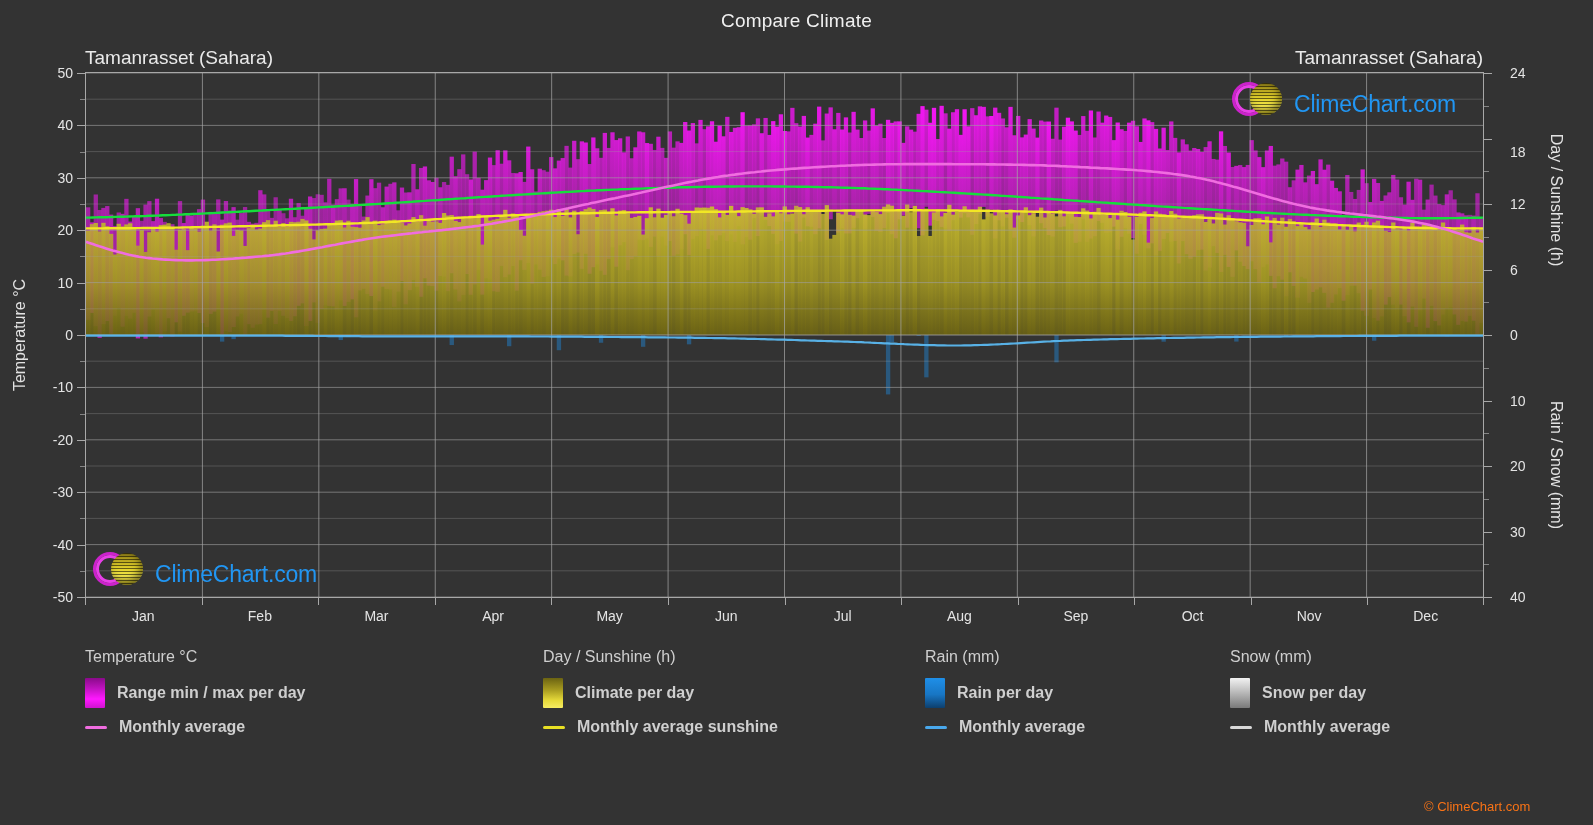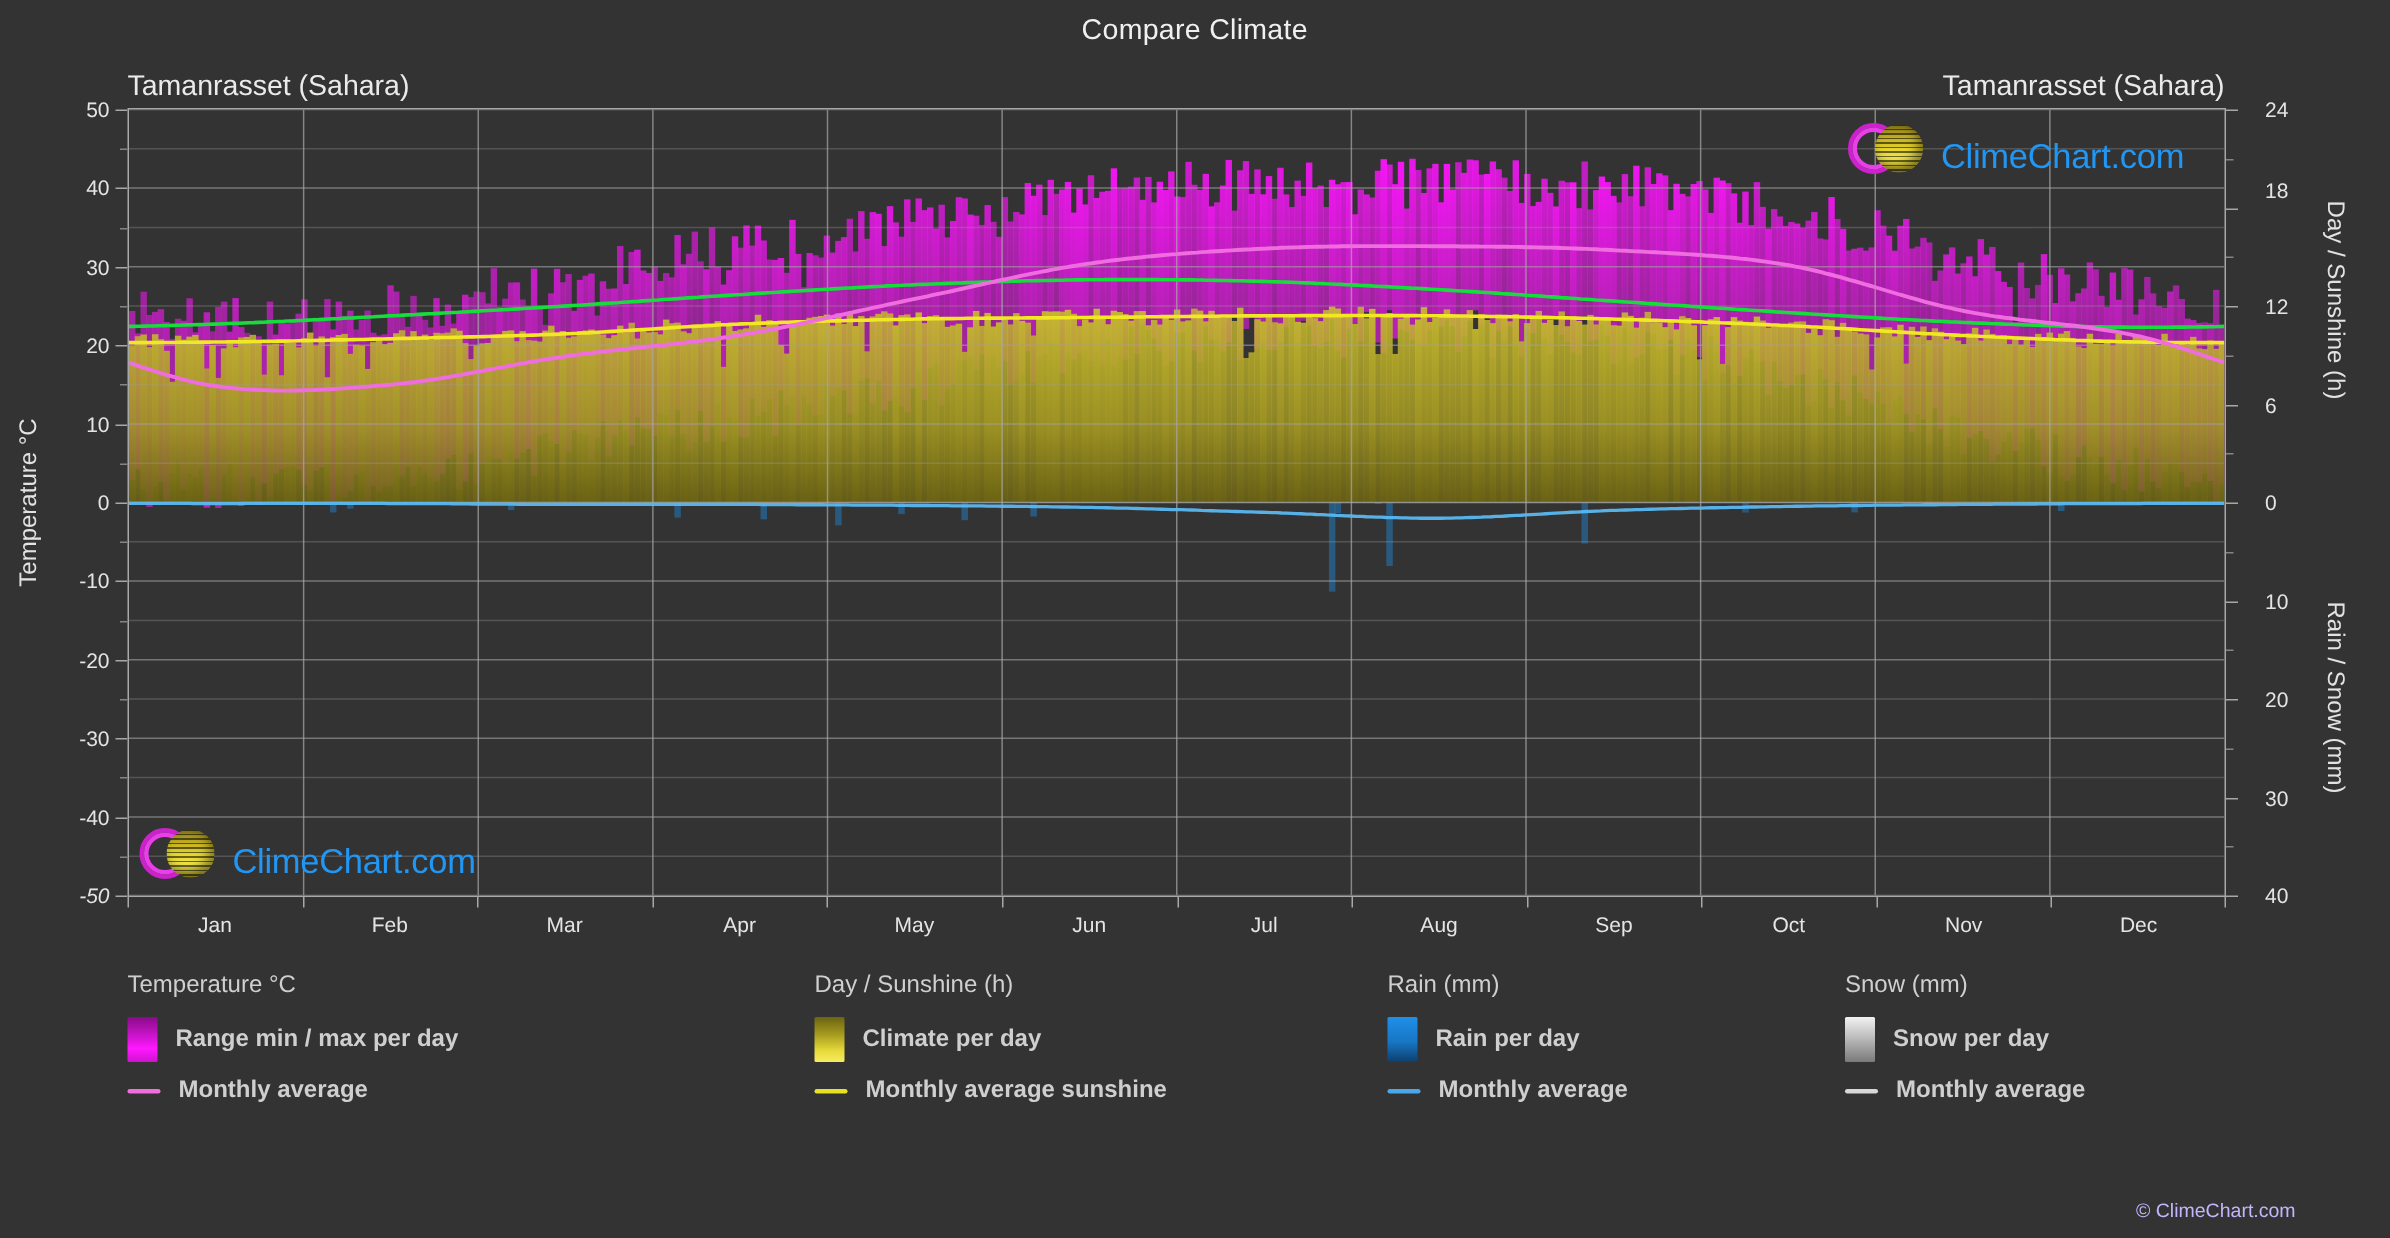--- a/index.html
+++ b/index.html
@@ -59,21 +59,21 @@
   #logo-bottom .txt{font-size:23px;margin-left:8px;}
 
   
   #legend{position:absolute;left:0;top:648px;width:1593px;height:177px;}
   .lg-col{position:absolute;top:0;}
   .lg-title{font-size:16px;color:#cfcfcf;margin:0 0 10px 0;white-space:nowrap;}
   .lg-row{display:flex;align-items:center;height:34px;}
   .lg-label{font-size:16px;color:#cfcfcf;margin-left:12px;white-space:nowrap;font-weight:bold;}
   .sw-box{width:20px;height:30px;display:block;border-radius:1px;}
   .sw-line{width:22px;height:3px;display:block;border-radius:2px;}
-  #copyright{position:absolute;left:1424px;top:151px;font-size:13px;color:#c4b5fd;white-space:nowrap;}
+  #copyright{position:absolute;left:1424px;top:151px;font-size:13px;color:#f97316;white-space:nowrap;}
 </style>
 </head>
 <body>
 
 <div id="chart-title">Compare Climate</div>
 
 <div class="station-caption" id="station-left">Tamanrasset (Sahara)</div>
 <div class="station-caption" id="station-right">Tamanrasset (Sahara)</div>
 
 <div class="axis-title" id="axis-temp">Temperature °C</div>
@@ -94,37 +94,37 @@
     <div class="t" style="top: 335px;">0</div>
     <div class="tk" style="top: 335px;"></div>
     <div class="t" style="top: 387.4px;">-10</div>
     <div class="tk" style="top: 387.4px;"></div>
     <div class="t" style="top: 439.8px;">-20</div>
     <div class="tk" style="top: 439.8px;"></div>
     <div class="t" style="top: 492.2px;">-30</div>
     <div class="tk" style="top: 492.2px;"></div>
     <div class="t" style="top: 544.6px;">-40</div>
     <div class="tk" style="top: 544.6px;"></div>
-    <div class="t" style="top: 597px; font-style: italic;">-50</div>
+    <div class="t" style="top: 597px;">-50</div>
     <div class="tk" style="top: 597px;"></div>
     <div class="tk m" style="top: 570.8px;"></div>
     <div class="tk m" style="top: 518.4px;"></div>
     <div class="tk m" style="top: 466px;"></div>
     <div class="tk m" style="top: 413.6px;"></div>
     <div class="tk m" style="top: 361.2px;"></div>
     <div class="tk m" style="top: 308.8px;"></div>
     <div class="tk m" style="top: 256.4px;"></div>
     <div class="tk m" style="top: 204px;"></div>
     <div class="tk m" style="top: 151.6px;"></div>
     <div class="tk m" style="top: 99.2px;"></div>
   </div>
 <div id="y-right-ticks">
     <div class="t" style="top: 73px;">24</div>
     <div class="tk" style="top: 73px;"></div>
-    <div class="t" style="top: 127px;">18</div>
+    <div class="t" style="top: 152px;">18</div>
     <div class="tk" style="top: 138.5px;"></div>
     <div class="t" style="top: 204px;">12</div>
     <div class="tk" style="top: 204px;"></div>
     <div class="t" style="top: 269.5px;">6</div>
     <div class="tk" style="top: 269.5px;"></div>
     <div class="t" style="top: 335px;">0</div>
     <div class="tk" style="top: 335px;"></div>
     <div class="tk m" style="top: 302.25px;"></div>
     <div class="tk m" style="top: 236.75px;"></div>
     <div class="tk m" style="top: 171.25px;"></div>

